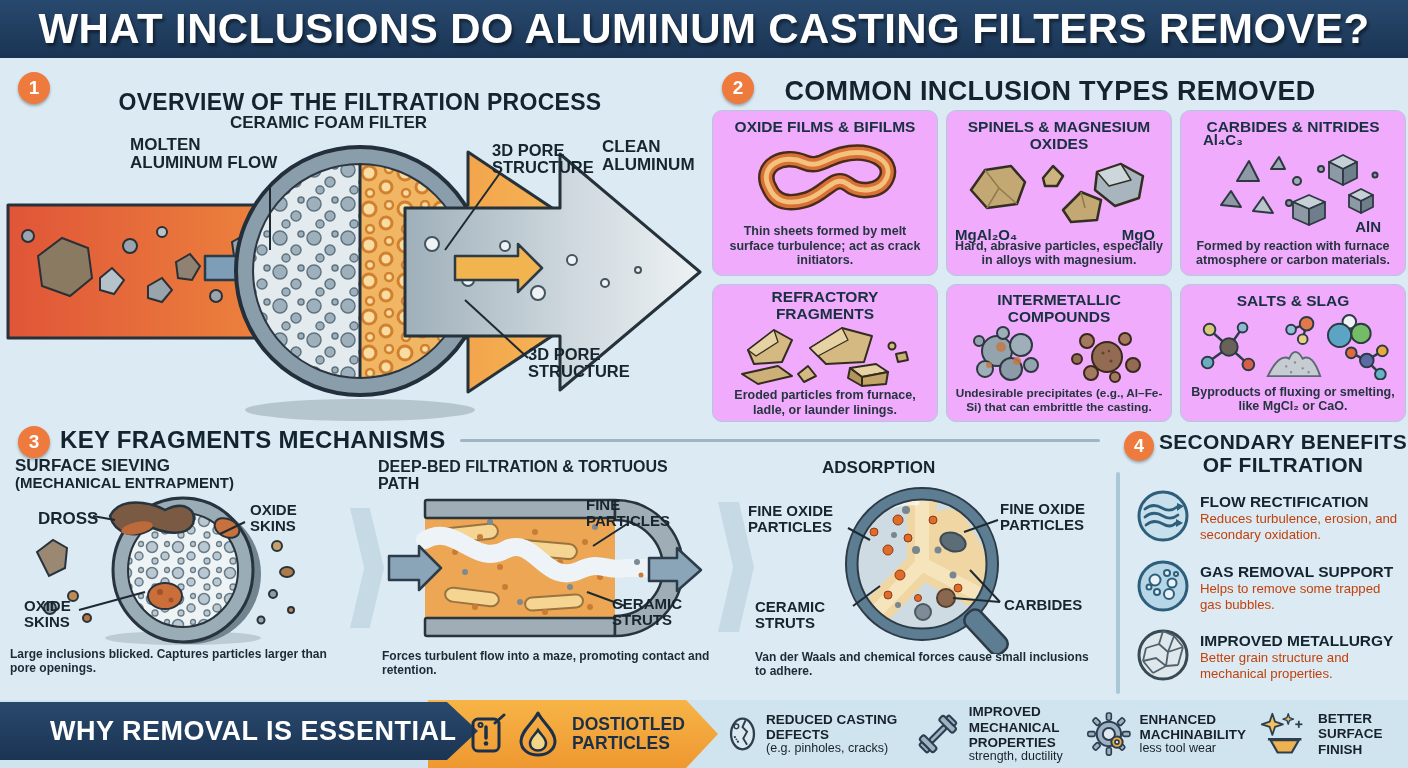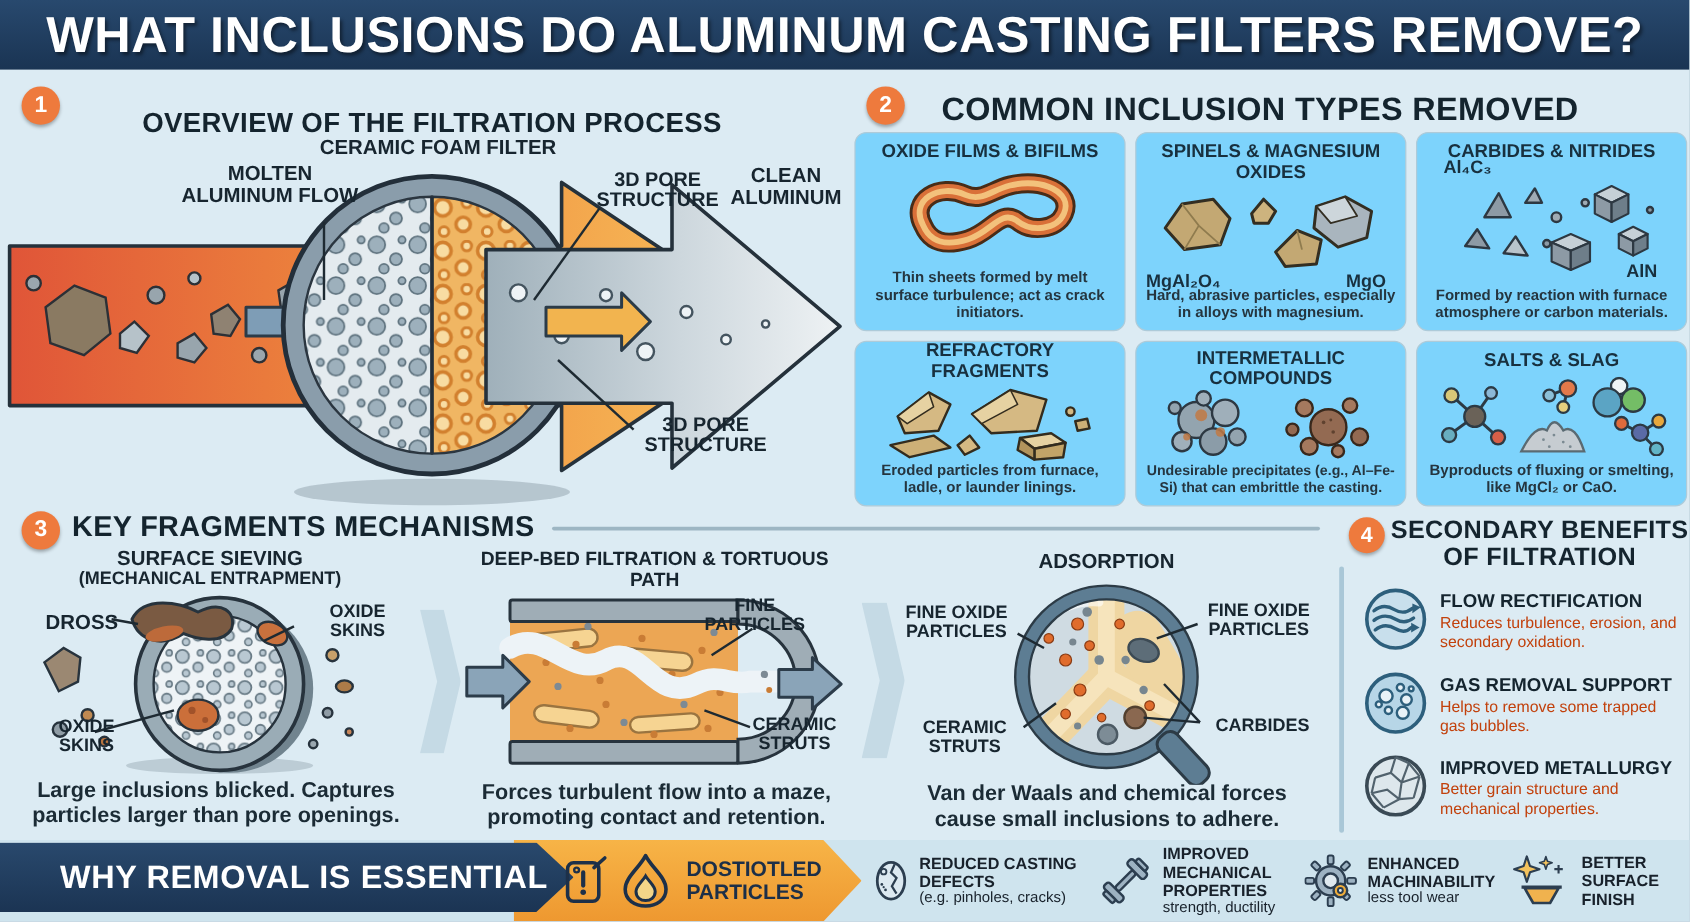--- a/index.html
+++ b/index.html
@@ -3,30 +3,30 @@
 <meta charset="utf-8">
 <style>
   html,body{margin:0;padding:0;background:#b9cdd8;}
   #page{position:relative;width:1408px;height:768px;background:#dcebf3;overflow:hidden;
         font-family:"Liberation Sans",sans-serif;color:#16242e;}
   .abs{position:absolute;}
   .badge{position:absolute;width:32px;height:32px;border-radius:50%;background:#ee7a3d;color:#fff;
          font-weight:bold;font-size:19px;display:flex;align-items:center;justify-content:center;
          box-shadow:0 2px 3px rgba(0,0,0,.3);}
   .sec-head{position:absolute;font-weight:bold;color:#14242e;text-align:center;letter-spacing:.3px;}
-  .lbl{position:absolute;font-weight:bold;color:#17252f;line-height:1.06;text-align:center;}
-  .cap{position:absolute;font-weight:bold;color:#1b2b35;text-align:center;line-height:1.16;font-size:18px;}
+  .lbl{position:absolute;font-weight:bold;color:#17252f;line-height:1.06;}
+  .cap{position:absolute;font-weight:bold;color:#1b2b35;line-height:1.16;font-size:12px;}
   .top-banner{position:absolute;left:0;top:0;width:1408px;height:58px;
               background:linear-gradient(180deg,#28496e,#1a3453);display:flex;align-items:center;justify-content:center;}
   .top-title{font-size:42px;font-weight:bold;color:#ffffff;letter-spacing:.4px;white-space:nowrap;
              text-shadow:2px 3px 3px rgba(0,0,0,.45);}
   .card-grid{position:absolute;left:712px;top:110px;width:694px;display:grid;
              grid-template-columns:repeat(3,1fr);grid-template-rows:166px 138px;gap:8px;}
-  .card{background:#7dd3fc;border:1px solid #aecbd9;border-radius:10px;padding:7px 8px 8px;
-        display:flex;flex-direction:column;align-items:center;justify-content:flex-end;box-sizing:border-box;}
+  .card{background:#f0abfc;border:1px solid #aecbd9;border-radius:10px;padding:7px 8px 8px;
+        display:flex;flex-direction:column;align-items:center;justify-content:center;box-sizing:border-box;}
   .card-title{font-size:15.5px;font-weight:bold;color:#18303f;text-align:center;line-height:1.1;}
   .card-illo{position:relative;width:100%;flex:1;display:flex;align-items:center;justify-content:center;}
   .card-desc{font-size:12.5px;font-weight:bold;color:#25353f;text-align:center;line-height:1.14;}
   .formula{position:absolute;font-weight:bold;font-size:15px;color:#18303f;}
   .chev{position:absolute;background:#c5dae5;clip-path:polygon(0 0,58% 0,100% 50%,58% 100%,0 100%,42% 50%);}
   .vrule{position:absolute;left:1116px;top:472px;width:4px;height:222px;background:#a9c7d7;border-radius:2px;}
   .b-icon{position:absolute;}
   .b-title{position:absolute;font-weight:bold;font-size:15.5px;color:#14242e;}
   .b-desc{position:absolute;font-size:13.2px;color:#c2410c;line-height:1.18;width:205px;}
   .footer-bg{position:absolute;left:0;top:700px;width:1408px;height:68px;background:#cfe4ee;}

